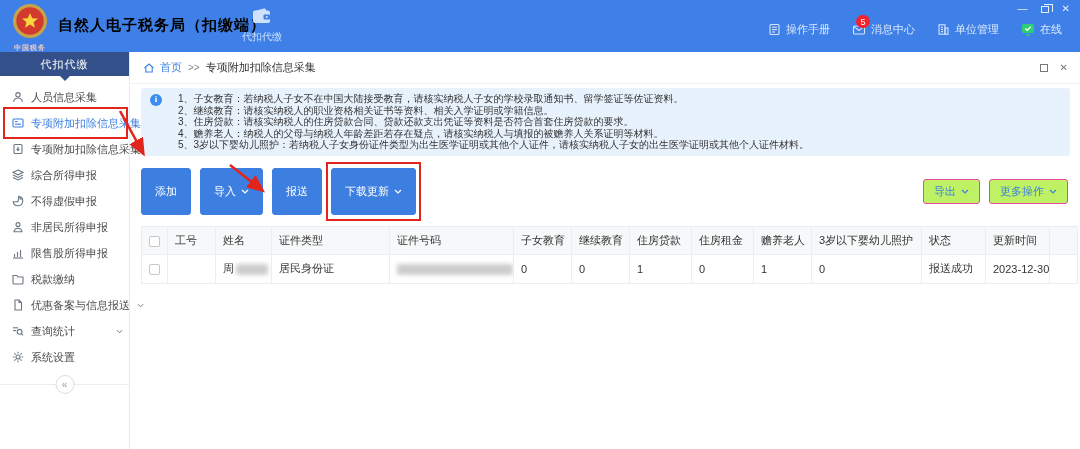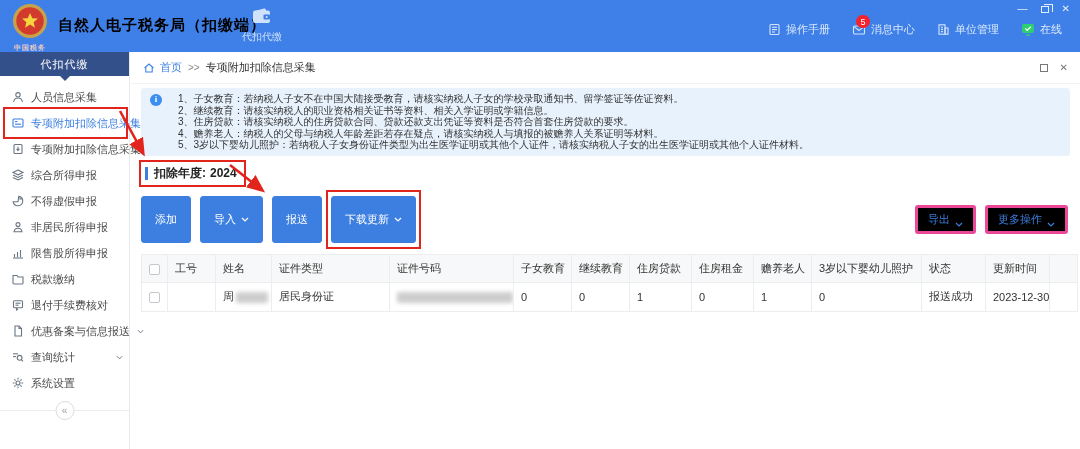--- a/index.html
+++ b/index.html
@@ -56,21 +56,21 @@
   .year-row { margin:9px 0 0 14px; }
   .year-wrap { position:relative; display:inline-flex; align-items:center; }
   .year-bar { width:3px; height:13px; background:#3D7FE0; margin-right:6px; }
   .year-label, .year-value { font-size:12px; font-weight:bold; color:#222; }
   .year-value { margin-left:4px; }
   .year-annot { top:-5px; bottom:-5px; left:-6px; right:-9px; }
 
   .toolbar { margin:12px 12px 0 10px; display:flex; align-items:center; gap:9px; }
   .btn { display:inline-flex; align-items:center; gap:5px; border-radius:3px; font-size:11px; padding:15px 13px; cursor:pointer; font-family:inherit; }
   .btn.primary { background:#3D7FE0; border:1px solid #3D7FE0; color:#fff; }
-  .btn.outline { background:#000000; border:3px solid #ec4899; color:#3D7FE0; padding:4px 10px;align-items:flex-end; }
+  .btn.outline { background:#bef264; border:1px solid #ec4899; color:#3D7FE0; padding:4px 10px; }
   .dl-wrap { position:relative; display:inline-block;border-radius:10px; }
   .dl-annot { top:-6px; bottom:-6px; left:-5px; right:-5px; }
   .spacer { flex:1; }
 
   .data-table { width:calc(100% - 22px); margin:11px 12px 0 10px; border-collapse:collapse; table-layout:fixed; font-size:11px; }
   .data-table th, .data-table td { border:1px solid #EBEDEF; padding:6px 7px; text-align:left; white-space:nowrap; overflow:hidden; }
   .data-table th { background:#F7F8F9; color:#333; font-weight:normal; }
   .data-table td { color:#333; height:29px; }
   .num { text-align:right; }
   .cb { width:11px; height:11px; border:1px solid #c4c8cc; border-radius:2px; background:#fff; display:inline-block; vertical-align:middle; cursor:pointer; }
@@ -226,29 +226,20 @@
         <span>限售股所得申报</span>
       </div>
 
       <div class="side-item">
         <svg width="12" height="12" viewBox="0 0 12 12" fill="none" stroke-width="1.1">
             <path d="M1 2.5h4l1 1.5h5v6a1 1 0 0 1-1 1H2a1 1 0 0 1-1-1z"></path>
           </svg>
         <span>税款缴纳</span>
       </div>
 
-      <div class="side-item">
-        <svg width="12" height="12" viewBox="0 0 12 12" fill="none" stroke-width="1.1">
-            <rect x="1.5" y="1.8" width="9" height="7" rx="1"></rect>
-            <line x1="3.5" y1="4.2" x2="8.5" y2="4.2"></line>
-            <line x1="3.5" y1="6.2" x2="6.5" y2="6.2"></line>
-            <path d="M4.5 8.8v2.2l1.5-1.2"></path>
-          </svg>
-        <span>退付手续费核对</span>
-      </div>
 
       <div class="side-item">
         <svg width="12" height="12" viewBox="0 0 12 12" fill="none" stroke-width="1.1">
             <path d="M3 1h4l2.5 2.5V11H3z"></path>
             <path d="M7 1v2.5h2.5"></path>
           </svg>
         <span>优惠备案与信息报送</span>
         <span class="side-chevron">
             <svg width="7" height="5" viewBox="0 0 8 5" fill="none" stroke="currentColor" stroke-width="1.1">
               <path d="M1 1l3 3 3-3"></path>
@@ -303,28 +294,20 @@
 
     <div class="notice">
       <span class="info-icon">i</span>
       <div class="line indent">1、子女教育：若纳税人子女不在中国大陆接受教育，请核实纳税人子女的学校录取通知书、留学签证等佐证资料。</div>
       <div class="line indent">2、继续教育：请核实纳税人的职业资格相关证书等资料、相关入学证明或学籍信息。</div>
       <div class="line indent">3、住房贷款：请核实纳税人的住房贷款合同、贷款还款支出凭证等资料是否符合首套住房贷款的要求。</div>
       <div class="line indent">4、赡养老人：纳税人的父母与纳税人年龄差距若存在疑点，请核实纳税人与填报的被赡养人关系证明等材料。</div>
       <div class="line indent">5、3岁以下婴幼儿照护：若纳税人子女身份证件类型为出生医学证明或其他个人证件，请核实纳税人子女的出生医学证明或其他个人证件材料。</div>
     </div>
 
-    <div class="year-row">
-      <span class="year-wrap">
-        <span class="year-bar"></span>
-        <span class="year-label">扣除年度:</span>
-        <span class="year-value">2024</span>
-        <span class="annot-box year-annot"></span>
-      </span>
-    </div>
 
     <div class="toolbar">
       <button class="btn primary">
         <span>添加</span>
       </button>
       <button class="btn primary">
         <span>导入</span>
         <svg width="8" height="5" viewBox="0 0 8 5" fill="none" stroke="#fff" stroke-width="1.2">
             <path d="M1 1l3 3 3-3"></path>
           </svg>

